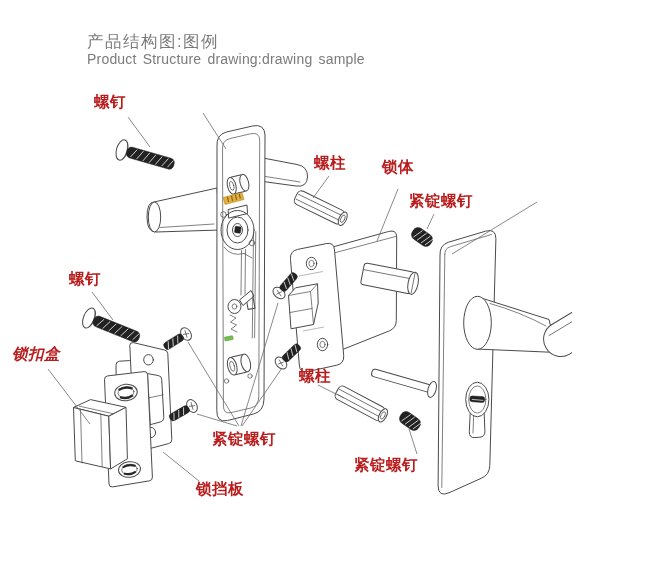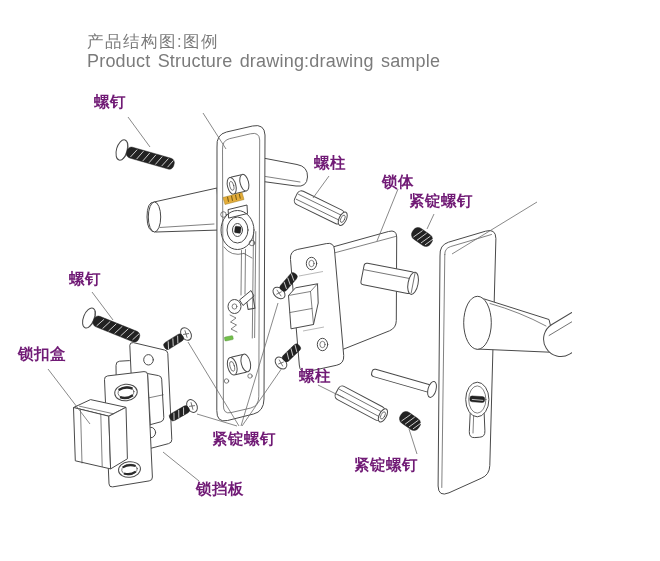--- a/index.html
+++ b/index.html
@@ -1,21 +1,21 @@
 <!DOCTYPE html>
 <html><head>
 <meta charset="utf-8">
 <style>
   html,body{margin:0;padding:0;background:#fff;}
   #canvas{position:relative;width:572px;height:561px;background:#fff;overflow:hidden;
           font-family:"Liberation Sans",sans-serif;}
   #art{position:absolute;left:0;top:0;}
-  .txt{position:absolute;white-space:nowrap;color:#701a75;}
+  .txt{position:absolute;white-space:nowrap;color:#b91c1c;}
   .title{font-size:16.5px;color:#7b7b7b;letter-spacing:1.5px;}
-  .subtitle{font-size:18px;color:#7b7b7b;letter-spacing:0.2px;word-spacing:2px;}
+  .subtitle{font-size:14px;color:#7b7b7b;letter-spacing:0.2px;word-spacing:2px;}
   .lbl{font-size:15.5px;font-weight:700;letter-spacing:0.5px;}
   
   .ln{fill:none;stroke:#4a4a4a;stroke-width:1;stroke-linejoin:round;stroke-linecap:round;}
   .thin{stroke-width:0.7;}
   .fw{fill:#ffffff;stroke:#4a4a4a;stroke-width:1;stroke-linejoin:round;}
   .dk{fill:#222;stroke:#222;stroke-width:0.4;}
   .hl{stroke:#fff;stroke-width:0.7;fill:none;}
   .ldr{stroke:#6b6b6b;stroke-width:0.8;fill:none;}
   .engrave{stroke:#9a9a9a;stroke-width:0.7;fill:none;}
 </style>
@@ -242,21 +242,21 @@
       <path class="ldr" d="M 409 429 L 417 454"></path>
       <path class="ldr" d="M 163 452 L 199 481"></path>
     </g>
   </svg>
 
   <div class="txt title" style="left:87px;top:31px;">产品结构图:图例</div>
   <div class="txt subtitle" style="left:87px;top:51px;">Product Structure drawing:drawing sample</div>
 
   <div class="txt lbl" style="left:94px;top:92px;">螺钉</div>
   <div class="txt lbl" style="left:314px;top:153px;">螺柱</div>
-  <div class="txt lbl" style="left:382px;top:172px;">锁体</div>
+  <div class="txt lbl" style="left:382px;top:157px;">锁体</div>
   <div class="txt lbl" style="left:409px;top:191px;">紧锭螺钉</div>
   <div class="txt lbl" style="left:69px;top:269px;">螺钉</div>
-  <div class="txt lbl" style="left:18px;top:344px;">锁扣盒</div>
+  <div class="txt lbl" style="left:12px;top:344px;font-style:italic;">锁扣盒</div>
   <div class="txt lbl" style="left:299px;top:366px;">螺柱</div>
   <div class="txt lbl" style="left:212px;top:429px;">紧锭螺钉</div>
   <div class="txt lbl" style="left:354px;top:455px;">紧锭螺钉</div>
   <div class="txt lbl" style="left:196px;top:479px;text-align:right;">锁挡板</div>
 </div>
 
 </body></html>

